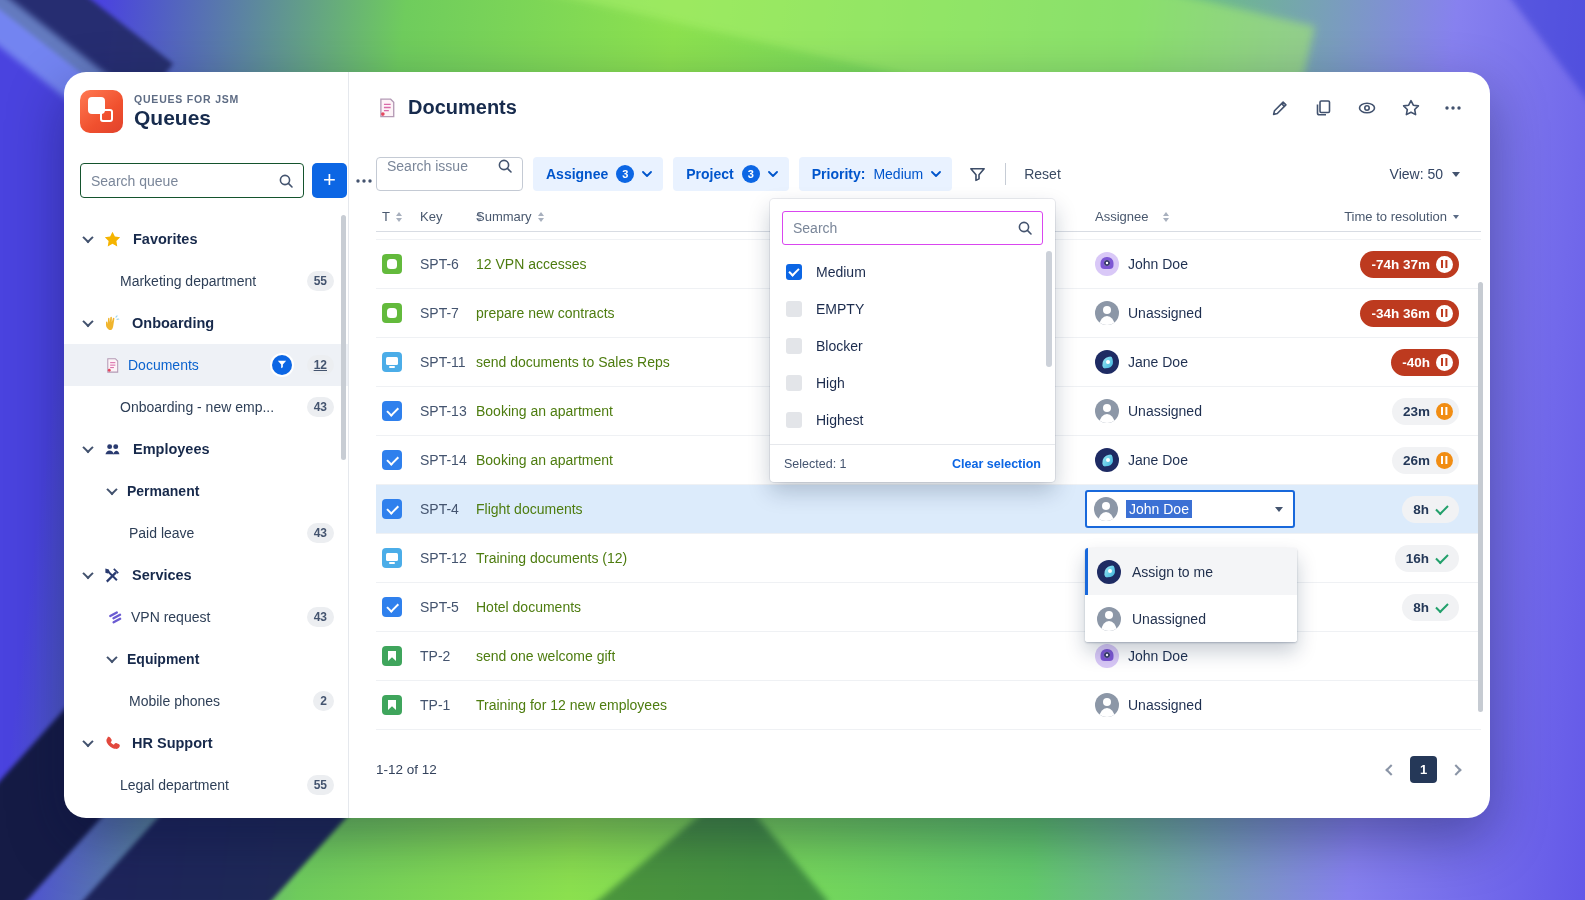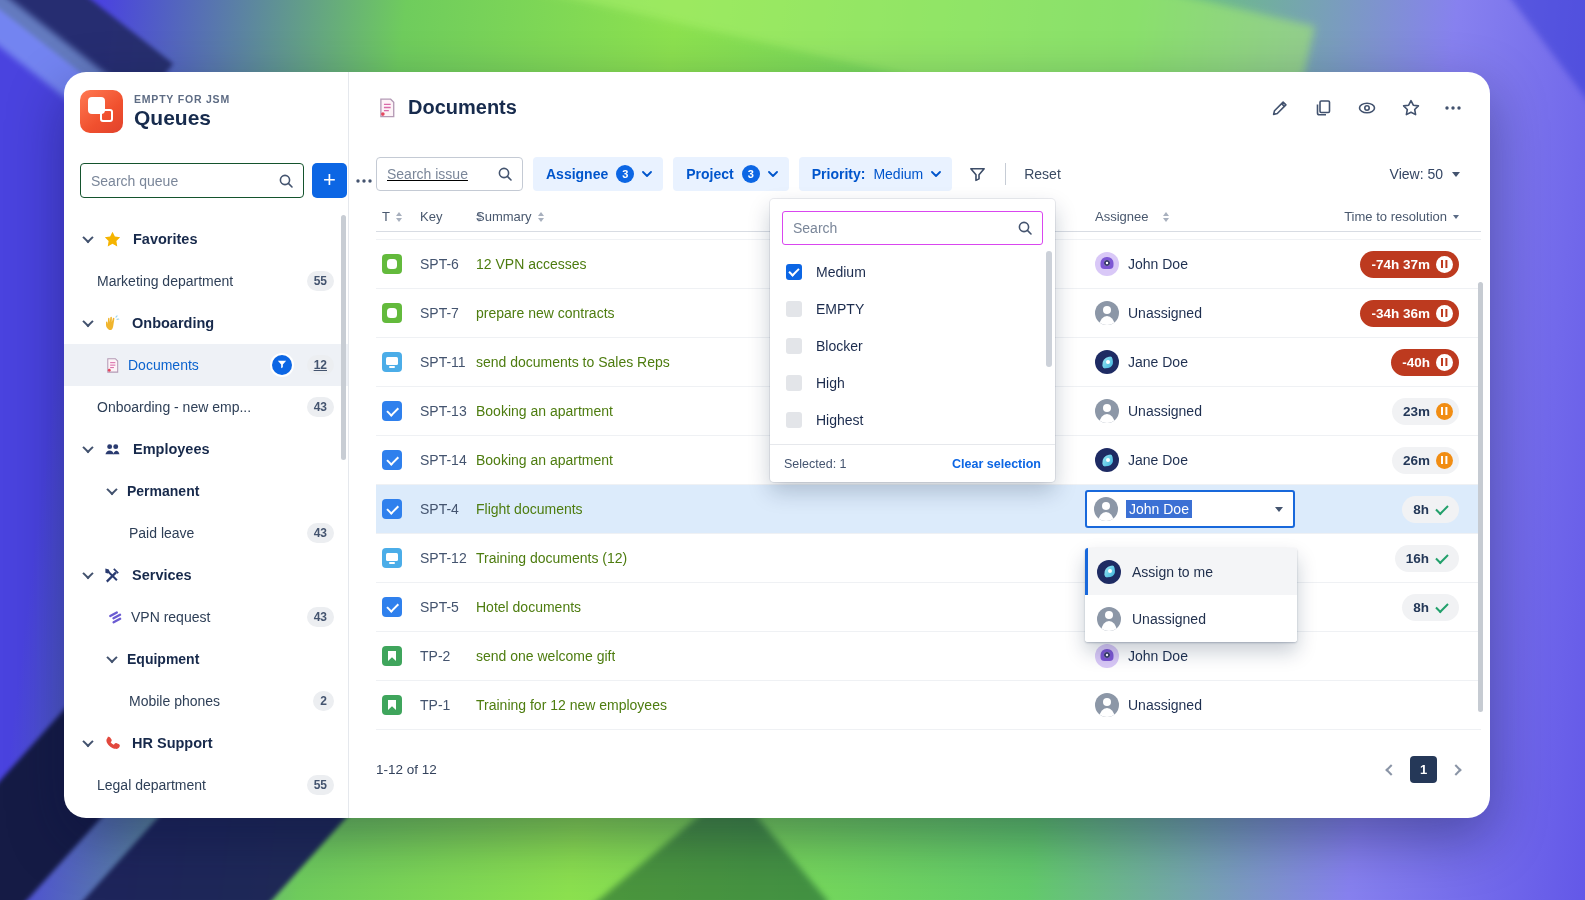--- a/index.html
+++ b/index.html
@@ -32,42 +32,42 @@
   .side-controls { display:flex; align-items:center; gap:8px; margin-top:30px; }
   .sq-search { flex:1; height:35px; border:1px solid #14532d; border-radius:4px; display:flex; align-items:center; padding:0 9px 0 10px; gap:6px; background:#fff; }
   .sq-search input { border:none; outline:none; flex:1; min-width:0; font-size:14px; color:#44546F; font-family:inherit; background:transparent; }
   .sq-search input::placeholder { color:#7A8699; }
   .btn-add { width:35px; height:35px; border-radius:5px; background:#0C66E4; color:#fff; font-size:22px; font-weight:400; display:flex; align-items:center; justify-content:center; flex-shrink:0; line-height:1; padding-bottom:2px; }
   .btn-more-side { width:26px; display:flex; justify-content:center; }
 
   .tree { margin-top:20px; }
   .titem { display:flex; align-items:center; height:42px; padding-right:14px; font-size:14px; color:#2E3F57; position:relative; }
   .titem.sec { padding-left:20px; gap:11px; font-weight:700; color:#17294B; font-size:14.5px;text-align:right; }
-  .titem.lvl1 { padding-left:33px;justify-content:flex-end; }
+  .titem.lvl1 { padding-left:56px;justify-content:flex-end; }
   .titem.lvl1i { padding-left:40px; gap:7px; }
   .titem.sub { padding-left:44px; gap:11px; font-weight:700; color:#17294B; }
   .titem.lvl2 { padding-left:65px; }
   .titem.active { background:#EEF1F6; }
   .titem.active .ilabel { color:#0B63CE; }
   .tchev { width:8px; height:8px; border-right:2px solid #42526E; border-bottom:2px solid #42526E; transform:rotate(45deg) translate(-1px,-1px); flex-shrink:0; }
   .count { margin-left:auto; background:#ECEEF1; color:#44546F; font-size:12px; font-weight:600; border-radius:10px; min-width:21px; height:20px; display:inline-flex; align-items:center; justify-content:center; padding:0 7px; }
   .fbadge { width:20px; height:20px; border-radius:50%; background:#0C66E4; display:inline-flex; align-items:center; justify-content:center; margin-left:auto; box-shadow:0 0 0 2px #fff; }
   .fbadge + .count { margin-left:8px;text-decoration:underline; }
   .side-scroll { position:absolute; right:2px; top:143px; width:5px; height:245px; background:#C8CDD4; border-radius:3px; }
 
   
   .main { flex:1; position:relative; min-width:0; }
   .main-header { display:flex; align-items:center; margin:24px 28px 0 27px; }
   .mh-title { display:flex; align-items:center; gap:10px; }
   .mh-title h1 { font-size:20px; font-weight:700; color:#172B4D; }
   .mh-actions { margin-left:auto; display:flex; align-items:center; gap:23px; }
   .icon-btn { display:flex; align-items:center; justify-content:center; cursor:pointer; }
 
   .filter-row { display:flex; align-items:center; margin:38px 30px 0 27px; gap:10px; }
-  .si-search { width:147px; height:34px; border:1px solid #C4CAD4; border-radius:4px; display:flex; align-items:flex-end; padding:0 9px 8px 10px; gap:6px;text-decoration:underline; }
+  .si-search { width:147px; height:34px; border:1px solid #C4CAD4; border-radius:4px; display:flex; align-items:flex-start; padding:0 9px 0 10px; gap:6px; }
   .si-search input { border:none; outline:none; flex:1; min-width:0; font-size:14px; color:#44546F; font-family:inherit; }
   .si-search input::placeholder { color:#7A8699; }
   .chip { display:inline-flex; align-items:center; gap:8px; background:#E9F2FF; border-radius:4px; height:34px; padding:0 11px 0 13px; color:#0055CC; font-weight:700; font-size:14px; cursor:pointer; }
   .chip .cnt { background:#0C66E4; color:#fff; border-radius:50%; width:18px; height:18px; font-size:11px; display:flex; align-items:center; justify-content:center; font-weight:700; }
   .chip .val { font-weight:400; }
   .funnel-btn { margin-left:6px; display:flex; }
   .vdiv { width:1px; height:22px; background:#C6CCD5; margin:0 8px; }
   .reset { font-size:14px; color:#3A4A63; cursor:pointer; }
   .view-sel { margin-left:auto; display:flex; align-items:center; gap:9px; font-size:14px; color:#344563; cursor:pointer; }
   .caret-dn { width:0; height:0; border-left:4.5px solid transparent; border-right:4.5px solid transparent; border-top:5.5px solid #44546F; }
@@ -182,21 +182,21 @@
 <div class="window">
 
   <div class="sidebar">
     <div class="side-pad">
       <div class="app-head">
         <div class="logo">
             <span class="sq1"></span>
             <span class="sq2"></span>
           </div>
         <div>
-          <div class="app-eyebrow">EMPTY FOR JSM</div>
+          <div class="app-eyebrow">QUEUES FOR JSM</div>
           <div class="app-name">Queues</div>
         </div>
       </div>
       <div class="side-controls">
         <div class="sq-search">
           <input placeholder="Search queue" style="">
           <svg width="16" height="16" viewBox="0 0 16 16">
               <circle cx="7" cy="7" r="4.6" fill="none" stroke="#44546F" stroke-width="1.6"></circle>
               <line x1="10.4" y1="10.4" x2="14" y2="14" stroke="#44546F" stroke-width="1.6" stroke-linecap="round"></line>
             </svg>

